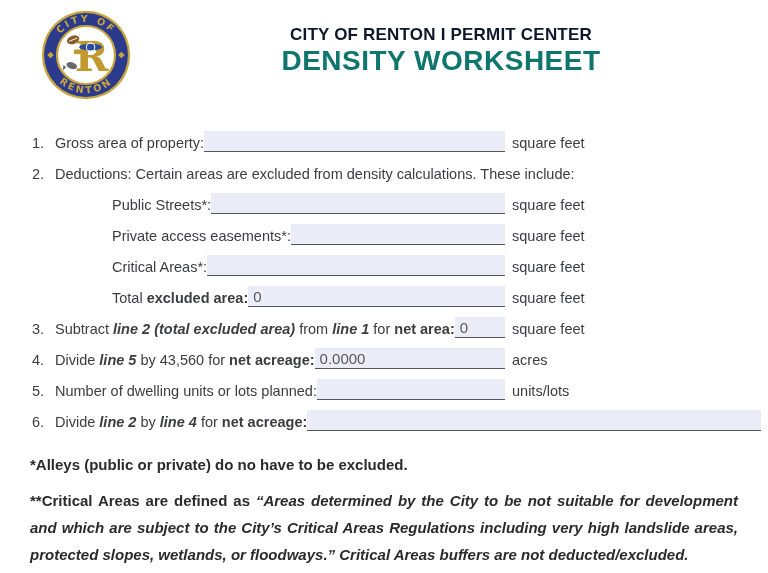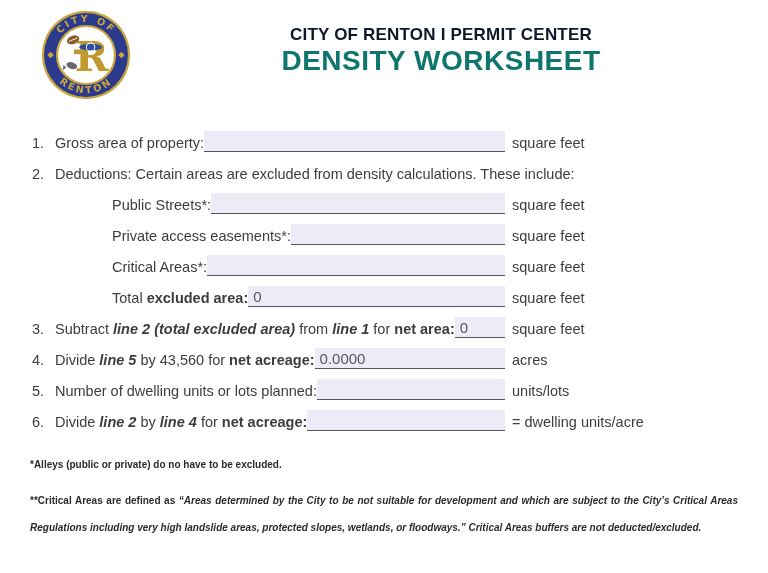--- a/index.html
+++ b/index.html
@@ -60,21 +60,21 @@
     padding: 0 0 2px 5px;
   }
   .value { color: #57585c; font-size: 15px; line-height: 15px; }
   .suffix { flex: none; width: 256px; white-space: nowrap; }
   .s-r { font-weight: normal; font-style: normal; }
   .s-b { font-weight: bold; }
   .s-bi { font-weight: bold; font-style: italic; }
 
   
   .notes { position: absolute; top: 451px; left: 30px; width: 708px; color: #2b2b2c; }
-  .note { font-size: 10px; line-height: 27px; }
+  .note { font-size: 15px; line-height: 27px; }
   .note + .note { margin-top: 9px; }
   .note.justify { text-align: justify; }
 </style>
 </head>
 <body>
 
 <div class="page">
 
   <div class="header">
     <svg class="logo" viewBox="0 0 100 100" xmlns="http://www.w3.org/2000/svg">
@@ -183,21 +183,20 @@
         </div>
       <span class="suffix">units/lots</span>
     </div>
 
     <div class="row">
       <span class="num">6.</span>
       <span class="label"><span class="s-r">Divide </span><span class="s-bi">line 2</span><span class="s-r"> by </span><span class="s-bi">line 4</span><span class="s-r"> for </span><span class="s-b">net acreage:</span></span>
       <div class="field">
           <span class="value"></span>
         </div>
-      <span class="suffix">= dwelling units/acre</span>
     </div>
 
   </div>
 
   <div class="notes">
     <p class="note"><span class="s-b">*Alleys (public or private) do no have to be excluded.</span></p>
     <p class="note justify"><span class="s-b">**Critical Areas are defined as </span><span class="s-bi">“Areas determined by the City to be not suitable for development and which are subject to the City’s Critical Areas Regulations including very high landslide areas, protected slopes, wetlands, or floodways.”</span><span class="s-bi"> Critical Areas buffers are not deducted/excluded.</span></p>
   </div>
 
 </div>

